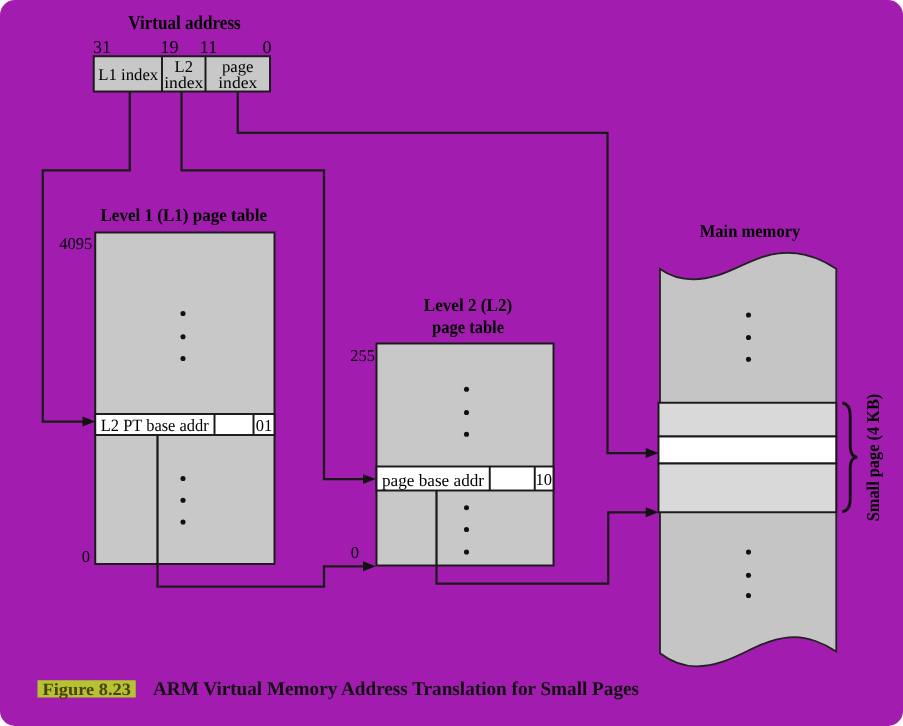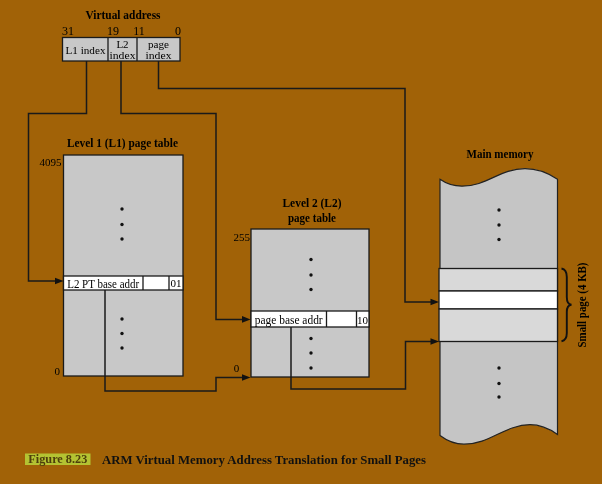--- a/index.html
+++ b/index.html
@@ -1,16 +1,16 @@
 <!DOCTYPE html>
 <html><head>
 <meta charset="utf-8">
 <style>
   html,body{margin:0;padding:0;background:#ffffff;}
-  #page{width:602px;height:484px;position:relative;background:#a16207;overflow:hidden;}
+  #page{width:602px;height:484px;position:relative;background:#a21caf;overflow:hidden;border-radius:10px;}
   svg text{font-family:"Liberation Serif", serif;}
 </style>
 </head>
 <body>
 <div id="page">
 <svg width="602" height="484" viewBox="0 0 602 484">
 
   <text x="123" y="19" font-size="13" font-weight="bold" text-anchor="middle" textLength="75" lengthAdjust="spacingAndGlyphs">Virtual address</text>
   <text x="68" y="35" font-size="12" text-anchor="middle">31</text>
   <text x="113" y="35" font-size="12" text-anchor="middle">19</text>

